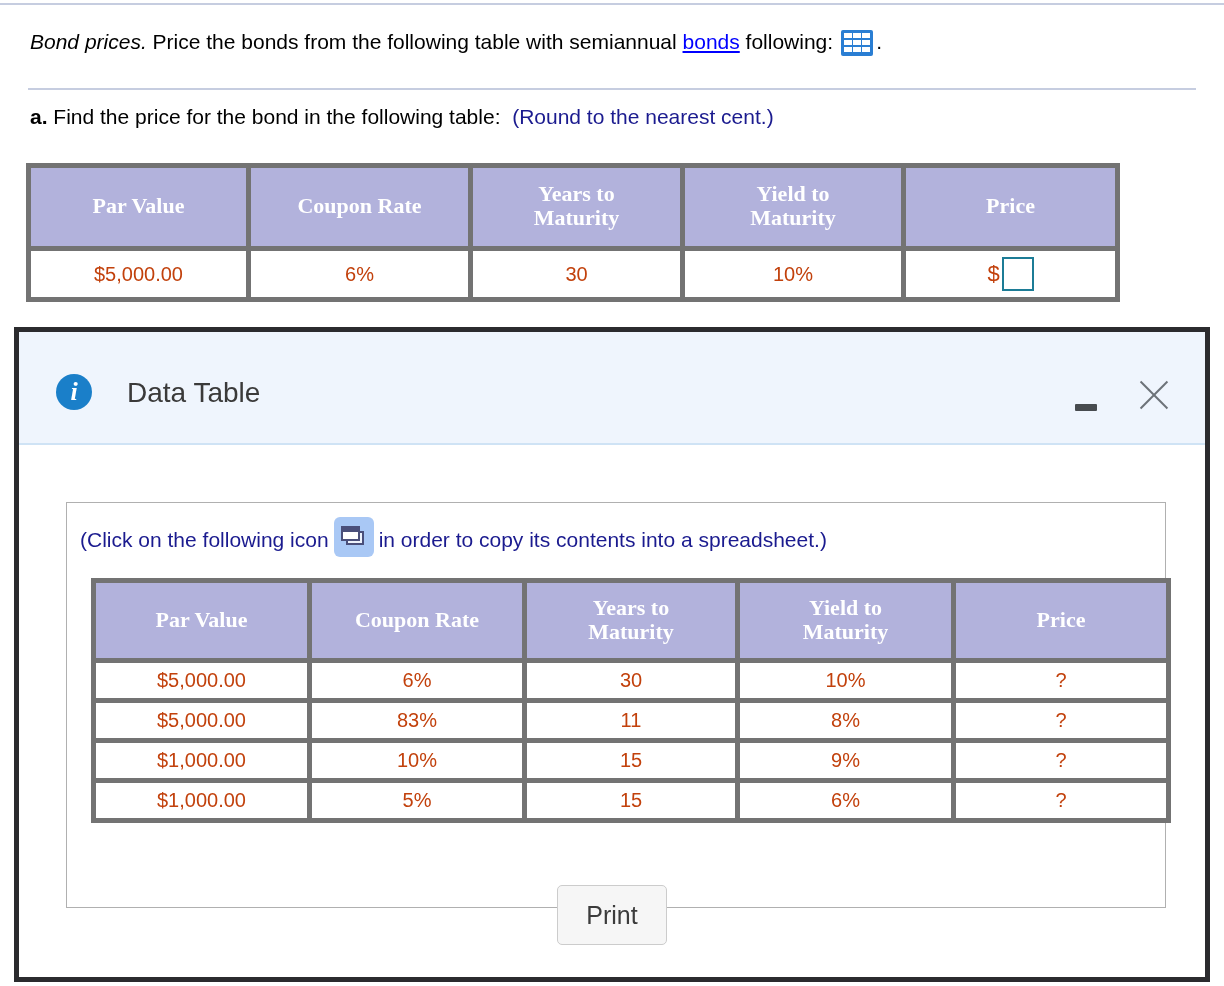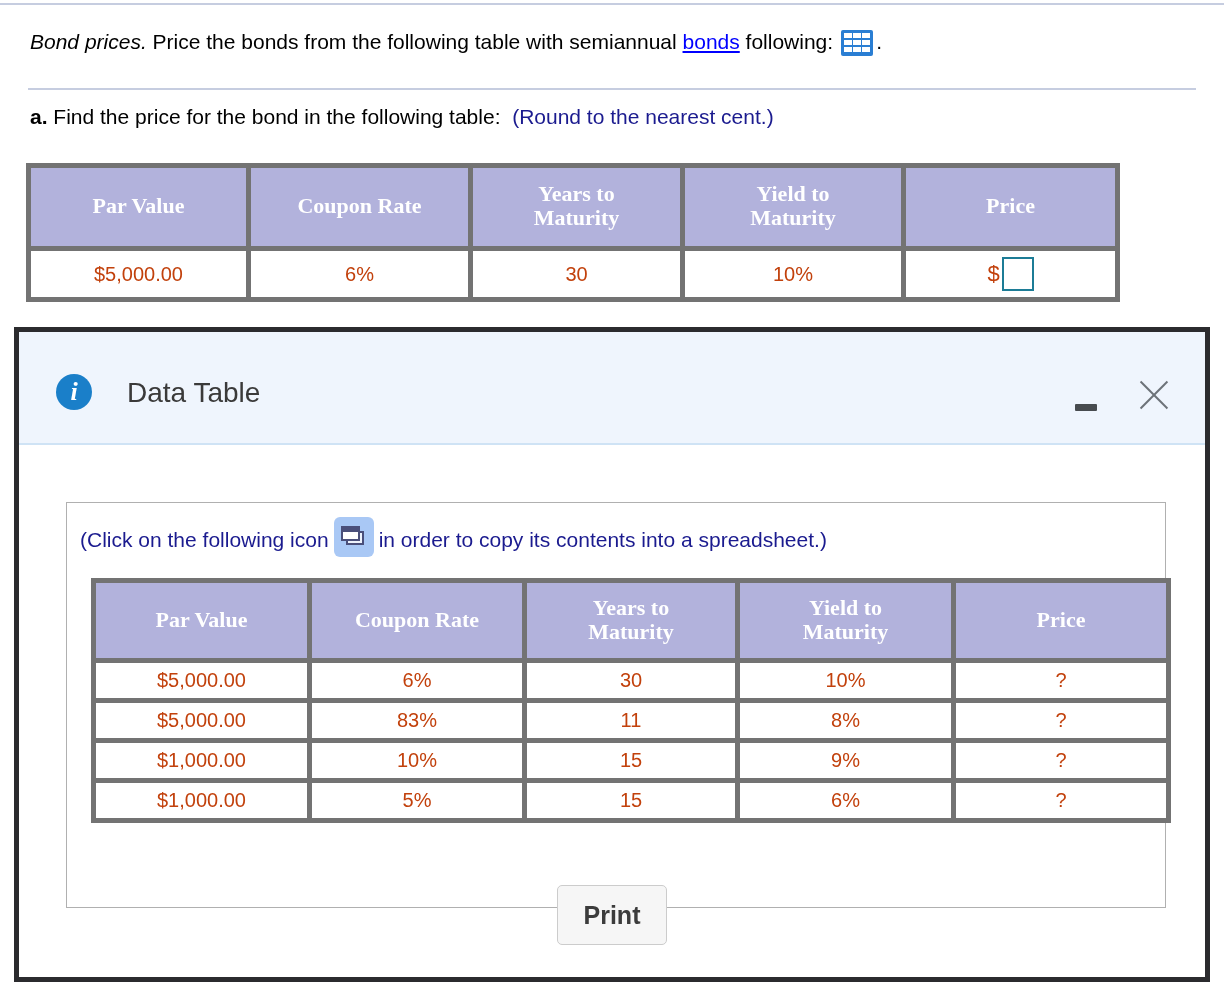--- a/index.html
+++ b/index.html
@@ -197,21 +197,20 @@
   }
   .dlg-btn {
     min-width: 110px; height: 60px;
     background: #f6f6f6;
     border: 1px solid #cccccc;
     border-radius: 5px;
     font-family: "Liberation Sans", sans-serif;
     font-size: 25px; color: #3c3c3c;
     cursor: pointer;
     padding: 0 18px;
-    font-weight: bold;
   }
 </style>
 </head>
 <body>
 
 <div class="page-top-rule"></div>
 
 <div class="prompt-line">
   <span class="lead">Bond prices.</span><span> Price the bonds from the following table with semiannual </span><a class="link-coupon">bonds</a><span> following:</span><span class="grid-icon"><i></i></span><span>.</span>
 </div>

